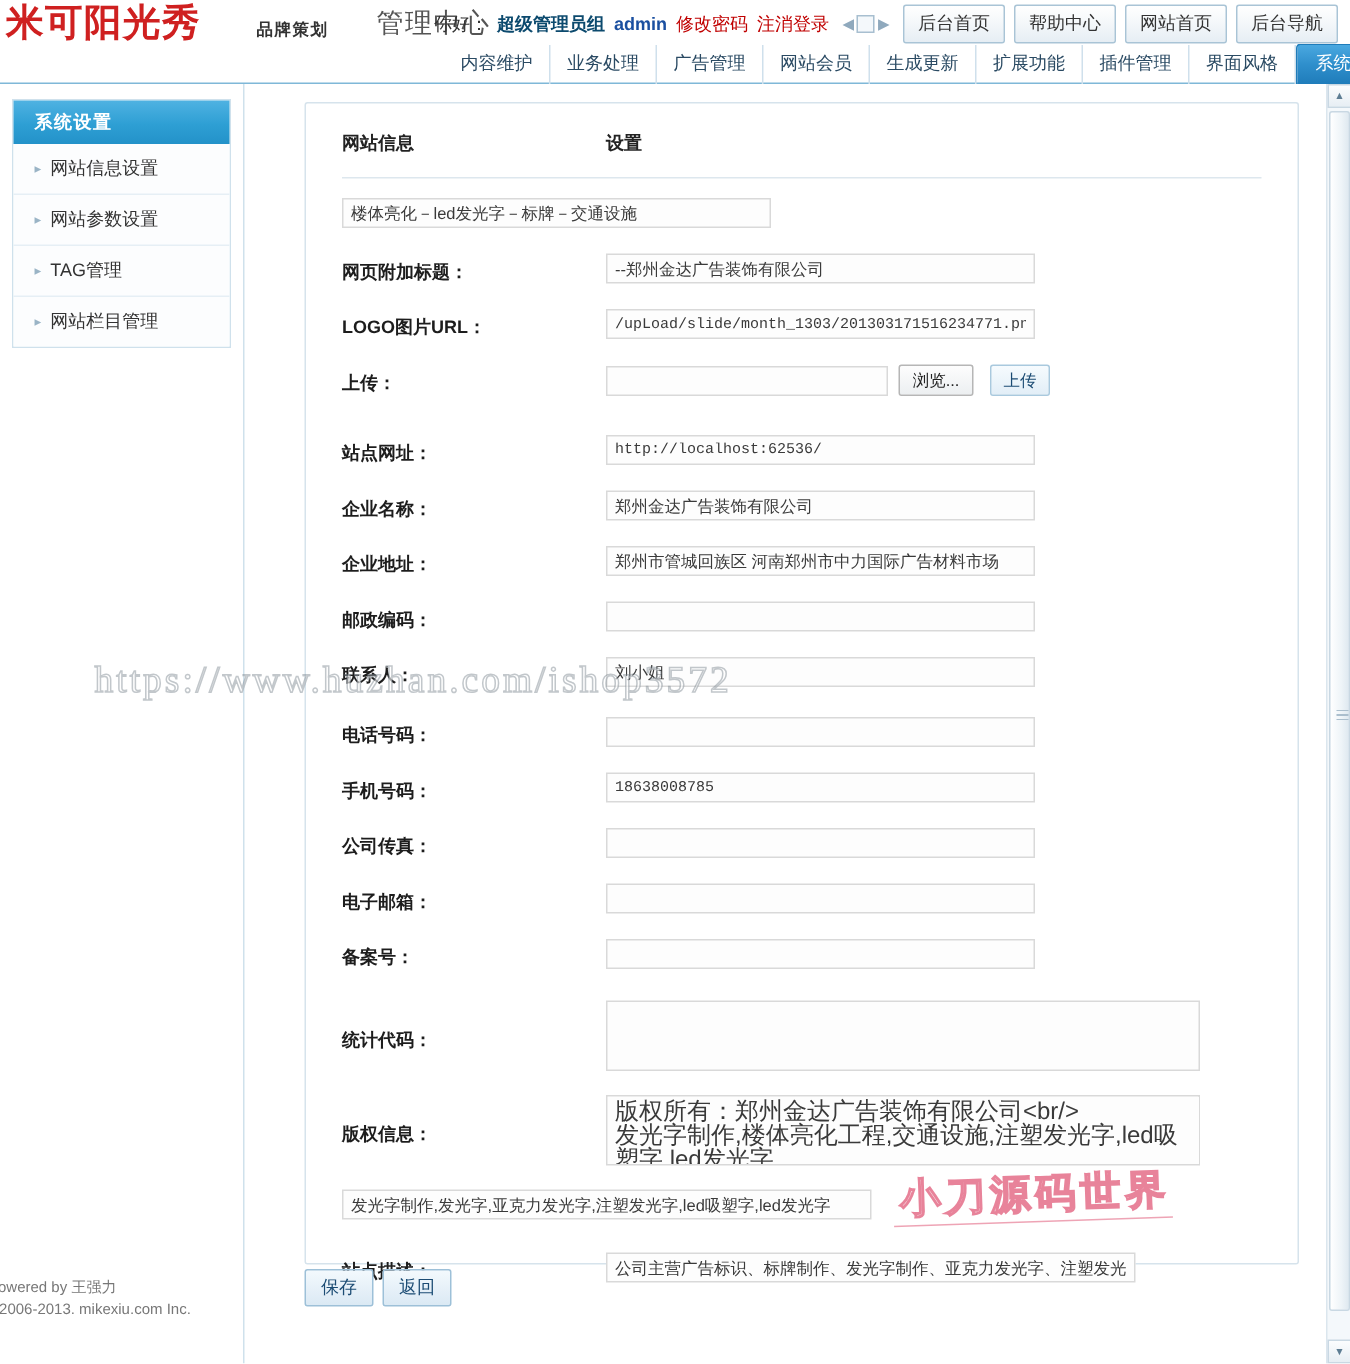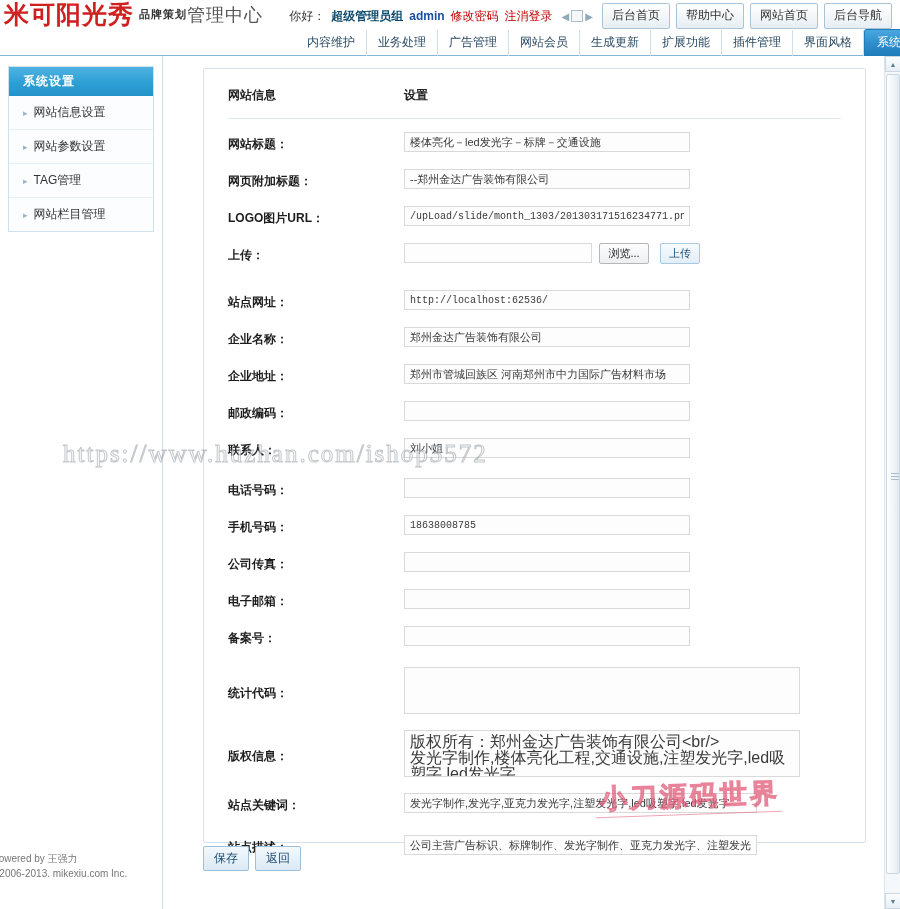--- a/index.html
+++ b/index.html
@@ -20,21 +20,22 @@
   .topbar {
     position: relative;
     height: 56px;
     background: #fff;
     border-bottom: 1px solid #7fb8d8;
   }
   .logo-wrap {
     position: absolute;
     left: 4px; top: 2px;
     display: flex;
-    align-items: center;
+    align-items: flex-end;
+    gap: 32px;
   }
   .logo-main {
     font-family: "DejaVu Sans", sans-serif;
     font-size: 25px;
     font-weight: bold;
     color: #cf2020;
     letter-spacing: 1px;
     line-height: 1;
   }
   .logo-sub {
@@ -427,21 +428,20 @@
     <div class="rightcol">
       <div class="content-card">
         <div class="form-area">
 
           <div class="hdr-row">
             <div class="c1">网站信息</div>
             <div>设置</div>
           </div>
 
           <div class="row">
-            <div class="lbl">网站标题：</div>
             <input class="fld w-std" value="楼体亮化－led发光字－标牌－交通设施" style="">
           </div>
 
           <div class="row">
             <div class="lbl">网页附加标题：</div>
             <input class="fld w-std" value="--郑州金达广告装饰有限公司" style="">
           </div>
 
           <div class="row">
             <div class="lbl">LOGO图片URL：</div>
@@ -512,21 +512,20 @@
             <textarea class="ta" rows="3" style="height: 47px;"></textarea>
           </div>
 
           <div class="row" style="margin-top:16px;">
             <div class="lbl" style="padding-top:18px;">版权信息：</div>
             <textarea class="ta" rows="3" style="height: 47px;">版权所有：郑州金达广告装饰有限公司&lt;br/&gt;
 发光字制作,楼体亮化工程,交通设施,注塑发光字,led吸塑字,led发光字</textarea>
           </div>
 
           <div class="row" style="margin-top:16px;">
-            <div class="lbl">站点关键词：</div>
             <input class="fld" style="width: 353px;" value="发光字制作,发光字,亚克力发光字,注塑发光字,led吸塑字,led发光字">
           </div>
 
           <div class="row" style="margin-top:18px;">
             <div class="lbl">站点描述：</div>
             <input class="fld" style="width: 353px;" value="公司主营广告标识、标牌制作、发光字制作、亚克力发光字、注塑发光字以及各">
           </div>
 
         </div>
       </div>

